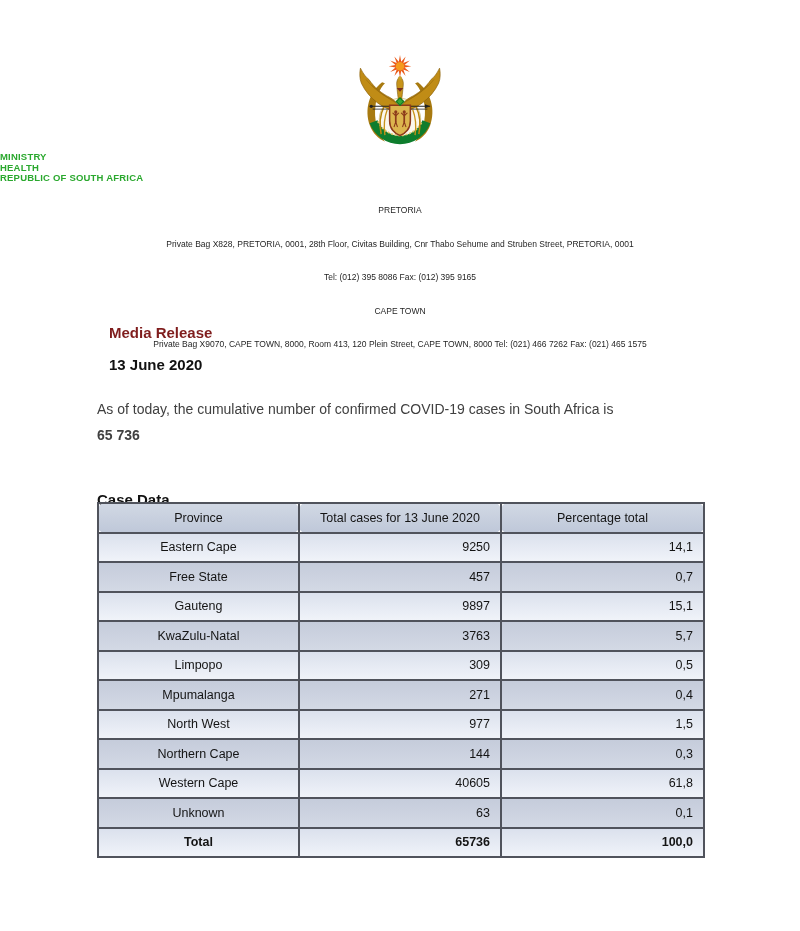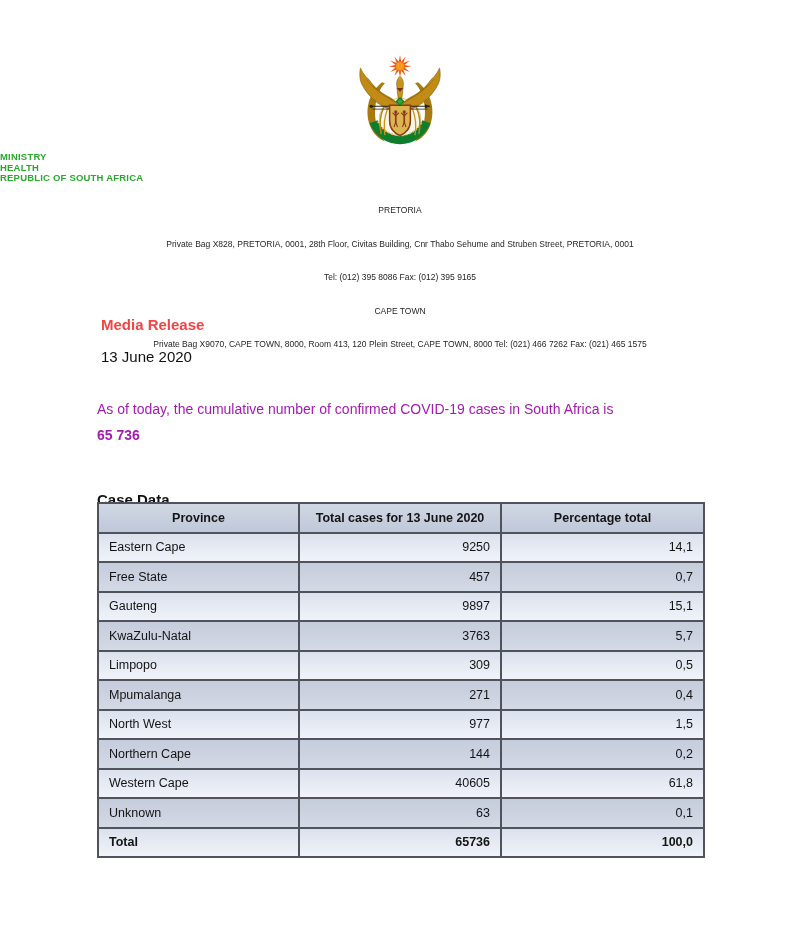--- a/index.html
+++ b/index.html
@@ -13,50 +13,51 @@
 
   .ministry {
     position:absolute; top:152px; left:0; width:100%; 
     font-size:9.5px; font-weight:700; line-height:10.5px; letter-spacing:0.2px;
     color:var(--brand-green,#2aa82e);
   }
 
   .letterhead { position:absolute; top:187px; left:0; width:100%; text-align:center; font-size:8.5px; color:#1f1f1f; }
   .lh-line { margin:13px; height:20.5px; line-height:20.5px; white-space:nowrap; }
 
-  .release-title { position:absolute; top:313px; left:97px; margin:4px; font-size:15px; line-height:15px; font-weight:700; color:#ef4444; }
-  .release-date  { position:absolute; top:345px; left:97px; margin:4px; font-size:15px; line-height:15px; font-weight:400; color:#111; }
-
-  .intro { position:absolute; top:396px; left:97px; width:620px; margin:0; font-size:14px; line-height:26px; color:#a21caf; }
+  .release-title { position:absolute; top:313px; left:97px; margin:12px; font-size:15px; line-height:15px; font-weight:700; color:#7f1d1d; }
+  .release-date  { position:absolute; top:345px; left:97px; margin:12px; font-size:15px; line-height:15px; font-weight:700; color:#111; }
+
+  .intro { position:absolute; top:396px; left:97px; width:620px; margin:0; font-size:14px; line-height:26px; color:#404040; }
   .intro strong { font-weight:700; }
 
   .section-heading {
     position:absolute; top:492px; left:97px; margin:0; font-size:15px; line-height:15px; font-weight:700; color:#111;
     text-decoration:underline; text-decoration-thickness:1.5px; text-underline-offset:3px;
   }
 
   .case-table {
     position:absolute; top:502px; left:97px; width:606px;
     border-collapse:collapse; table-layout:fixed;
     font-size:12.5px; color:#141414;
   }
   .case-table col.c1 { width:201px; }
   .case-table col.c2 { width:202px; }
   .case-table col.c3 { width:203px; }
   .case-table th, .case-table td {
     border:2px solid var(--table-border,#50535c);
     height:27.5px; padding:0 10px; overflow:hidden; white-space:nowrap;
   }
   .case-table th {
-    font-weight:700; text-align:center;
+    font-weight:400; text-align:center;
     background:linear-gradient(var(--header-bg-top,#d1d8e4), var(--header-bg-bottom,#bfc8d9));
+    border-radius:7px;
   }
   .case-table tbody tr:nth-child(odd)  td { background:linear-gradient(var(--row-light-top,#dbe1ed), var(--row-light-bottom,#f0f3f9)); }
   .case-table tbody tr:nth-child(even) td { background:linear-gradient(var(--row-dark-top,#c5ccdb), var(--row-dark-bottom,#d3d9e5)); }
-  .case-table td:nth-child(1) { text-align:left; }
+  .case-table td:nth-child(1) { text-align:center; }
   .case-table td:nth-child(2), .case-table td:nth-child(3) { text-align:right; }
   .case-table tr.total-row td { font-weight:700; }
 </style>
 </head>
 <body>
 
 <div class="page">
 
   <div class="logo">
     <svg viewBox="0 0 100 104" aria-hidden="true">
@@ -185,21 +186,21 @@
     <td>0,4</td>
   </tr>
         <tr>
     <td>North West</td>
     <td>977</td>
     <td>1,5</td>
   </tr>
         <tr>
     <td>Northern Cape</td>
     <td>144</td>
-    <td>0,2</td>
+    <td>0,3</td>
   </tr>
         <tr>
     <td>Western Cape</td>
     <td>40605</td>
     <td>61,8</td>
   </tr>
         <tr>
     <td>Unknown</td>
     <td>63</td>
     <td>0,1</td>

